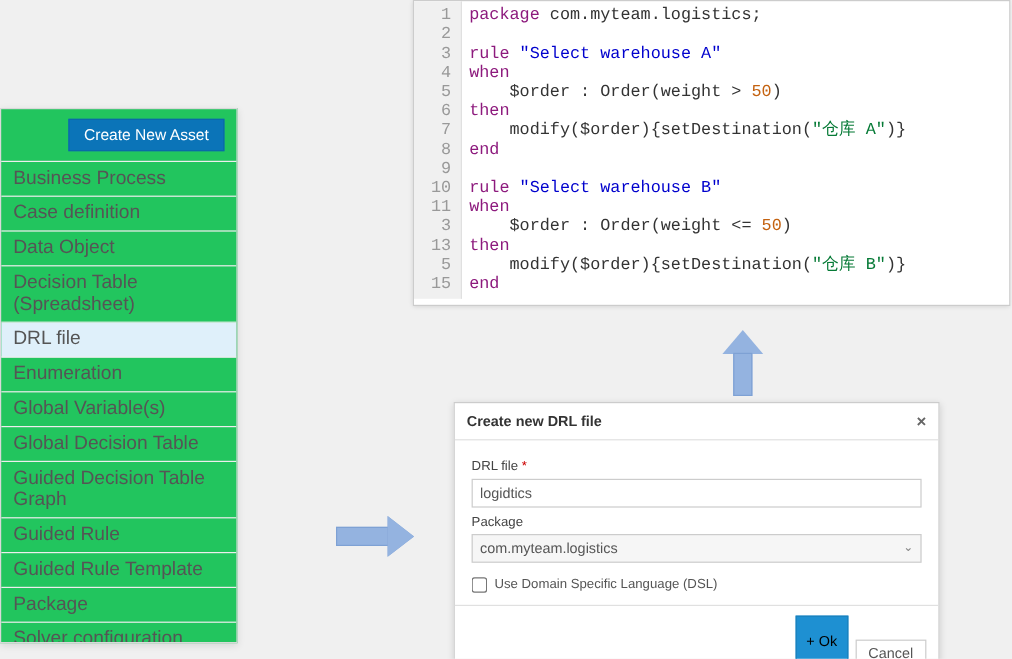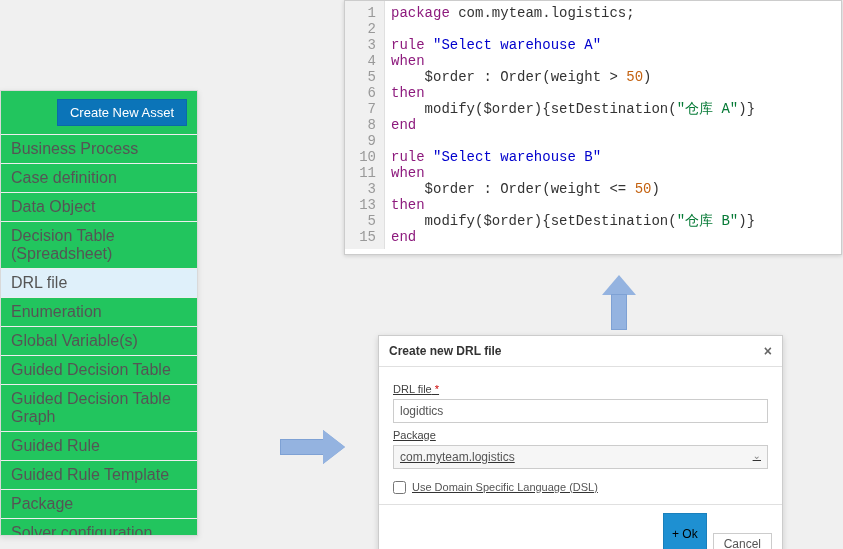--- a/index.html
+++ b/index.html
@@ -88,21 +88,21 @@
   .dialog-title {
     padding:7px 10px;
     font-weight:600;
     border-bottom:1px solid #e0e0e0;
     display:flex;
     justify-content:space-between;
     align-items:center;
     font-size:12px;
   }
   .dialog-close { cursor:pointer; color:#666; font-size:14px; }
-  .dialog-body { padding:10px 14px;text-decoration:underline; }
+  .dialog-body { padding:10px 14px; }
   .field-label { font-size:11px; color:#444; margin-bottom:4px; margin-top:6px; }
   .field-label .req { color:#c00; }
   .text-input, .select-input {
     width:100%;
     border:1px solid #ccc;
     padding:4px 6px;
     font-size:12px;
     background:#fff;
     color:#555;
   }
@@ -164,21 +164,21 @@
     <button class="create-btn">Create New Asset</button>
   </div>
   <ul class="menu-list" id="menu-list">
       <li class="menu-item">Business Process</li>
       <li class="menu-item">Case definition</li>
       <li class="menu-item">Data Object</li>
       <li class="menu-item">Decision Table (Spreadsheet)</li>
       <li class="menu-item selected">DRL file</li>
       <li class="menu-item">Enumeration</li>
       <li class="menu-item">Global Variable(s)</li>
-      <li class="menu-item">Guided Decision Table</li>
+      <li class="menu-item">Global Decision Table</li>
       <li class="menu-item">Guided Decision Table Graph</li>
       <li class="menu-item">Guided Rule</li>
       <li class="menu-item">Guided Rule Template</li>
       <li class="menu-item">Package</li>
       <li class="menu-item">Solver configuration</li>
       <li class="menu-item">Test Scenario</li>
       <li class="menu-item">Uploaded file</li>
     </ul>
 </div>
 

